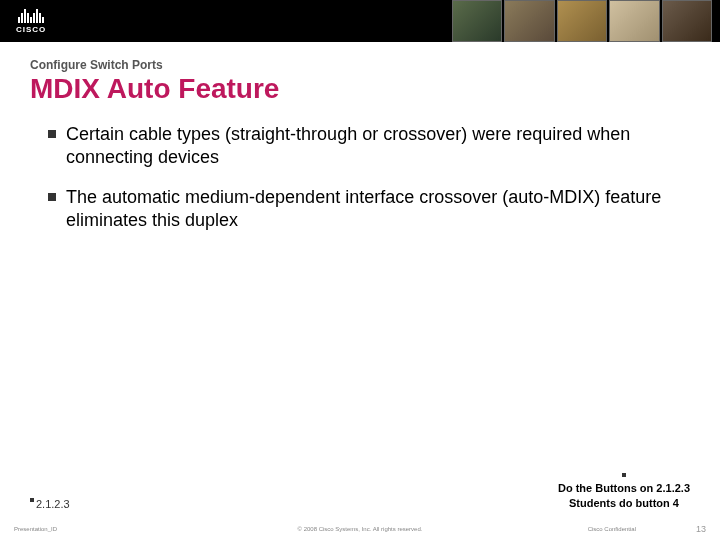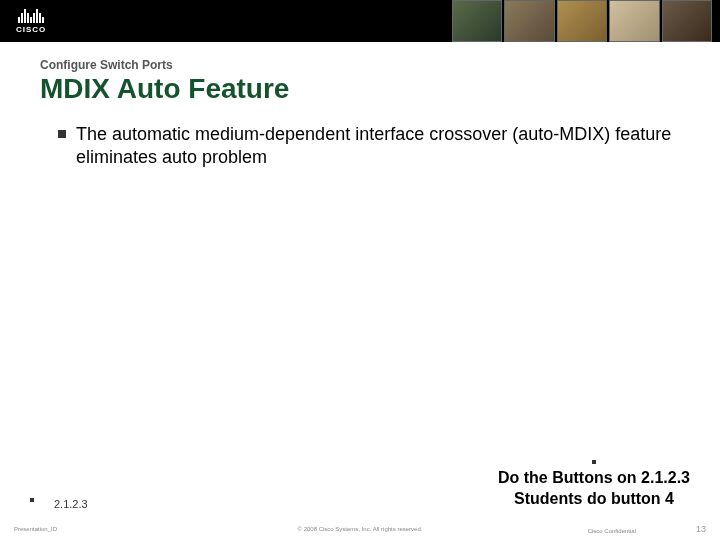--- a/index.html
+++ b/index.html
@@ -63,34 +63,34 @@
   .people-strip div {
     flex: 1;
     border: 1px solid #666;
   }
   .people-strip div:nth-child(1){background:linear-gradient(135deg,#5a6b4a,#2a3a2a)}
   .people-strip div:nth-child(2){background:linear-gradient(135deg,#8a7a5a,#5a4a3a)}
   .people-strip div:nth-child(3){background:linear-gradient(135deg,#b09050,#7a6030)}
   .people-strip div:nth-child(4){background:linear-gradient(135deg,#d0c0a0,#a09070)}
   .people-strip div:nth-child(5){background:linear-gradient(135deg,#6a5a4a,#3a2a1a)}
   .content {
-    padding: 16px 30px 0 40px;
+    padding: 16px 30px 0 30px;
   }
   .pretitle {
     font-family: Arial, sans-serif;
     font-weight: bold;
     font-size: 12px;
     color: #555;
     margin-bottom: 2px;
   }
   .title {
     font-family: Arial, sans-serif;
     font-weight: bold;
     font-size: 28px;
-    color: #14532d;
+    color: #be185d;
     line-height: 1.1;
   }
   .bullets {
     margin-top: 18px;
     padding-left: 18px;
   }
   .bullet {
     display: flex;
     margin-bottom: 16px;
   }
@@ -113,21 +113,21 @@
     bottom: 30px;
     left: 30px;
     right: 30px;
     display: flex;
     justify-content: space-between;
     align-items: flex-end;
   }
   .bottom-left {
     display: flex;
     align-items: center;
-    gap: 20px;
+    gap: 2px;
   }
   .tiny-sq {
     width: 4px;
     height: 4px;
     background: #333;
     margin-bottom: 8px;
   }
   .section-num {
     font-size: 11px;
     color: #333;
@@ -135,21 +135,21 @@
   .bottom-right {
     text-align: center;
   }
   .tiny-sq-r {
     width: 4px;
     height: 4px;
     background: #333;
     margin: 0 auto 4px auto;
   }
   .assignment {
-    font-size: 16px;
+    font-size: 11px;
     font-weight: bold;
     color: #000;
     line-height: 1.3;
   }
   .footer {
     position: absolute;
     bottom: 6px;
     left: 0;
     right: 0;
     padding: 0 14px;
@@ -160,21 +160,21 @@
     color: #888;
   }
   .footer .mid {
     position: absolute;
     left: 50%;
     transform: translateX(-50%);
   }
   .footer .right-group {
     display: flex;
     gap: 60px;
-    align-items: flex-end;
+    align-items: center;
   }
   .page-num {
     font-size: 9px;
     color: #999;
   }
 </style>
 </head>
 <body>
 
 <div class="topbar">
@@ -201,21 +201,25 @@
   </div>
 </div>
 
 <div class="content">
   <div class="pretitle">Configure Switch Ports</div>
   <div class="title">MDIX Auto Feature</div>
 
   <div class="bullets">
     <div class="bullet">
       <div class="sq"></div>
-      <div class="txt"> The automatic medium-dependent interface crossover (auto-MDIX) feature eliminates auto problem</div>
+      <div class="txt">Certain cable types (straight-through or crossover) were required when connecting devices</div>
+    </div>
+    <div class="bullet">
+      <div class="sq"></div>
+      <div class="txt"> The automatic medium-dependent interface crossover (auto-MDIX) feature eliminates this duplex</div>
     </div>
   </div>
 </div>
 
 <div class="bottom-area">
   <div class="bottom-left">
     <div class="tiny-sq"></div>
     <div class="section-num">2.1.2.3</div>
   </div>
   <div class="bottom-right">

